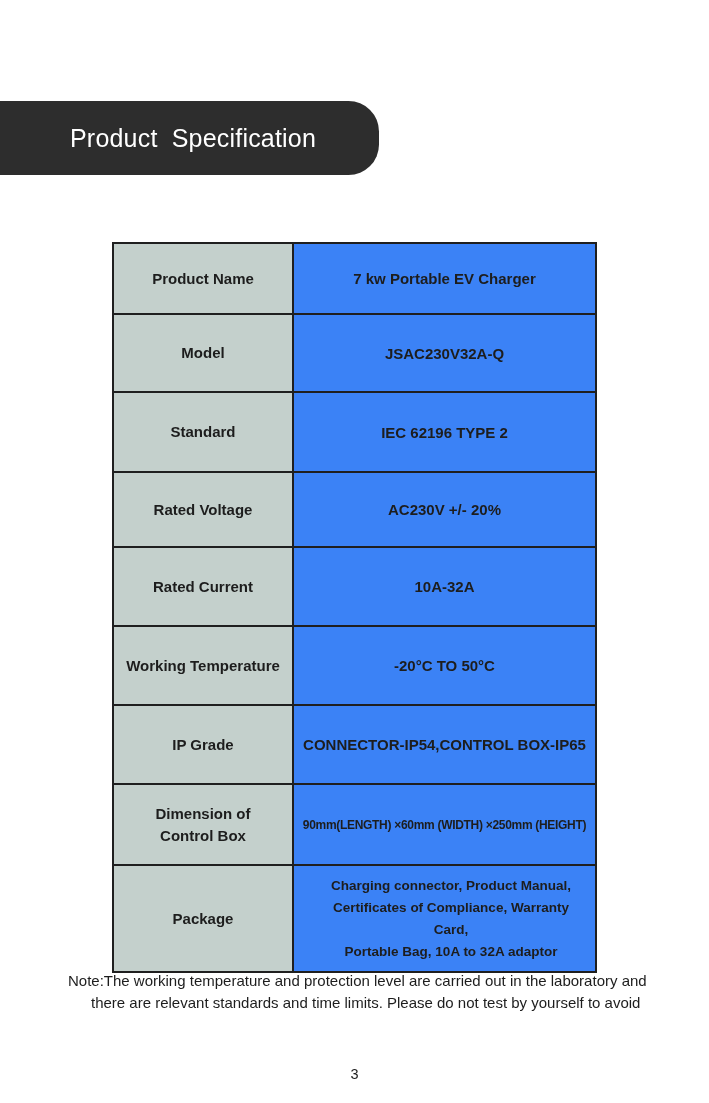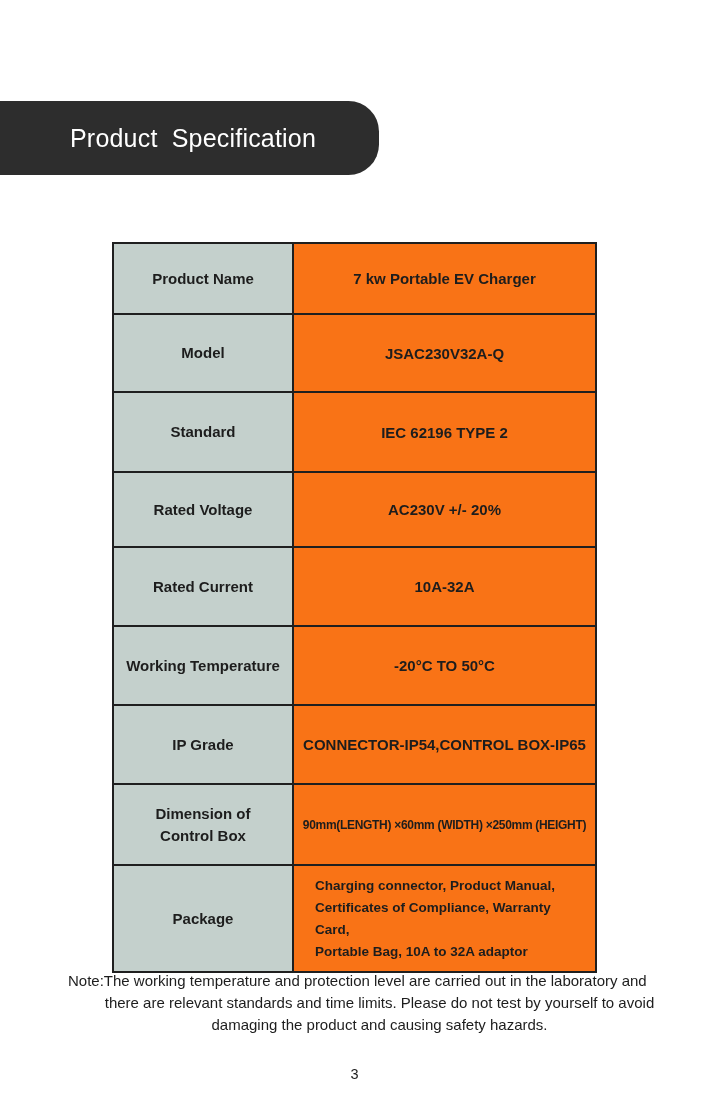--- a/index.html
+++ b/index.html
@@ -52,61 +52,61 @@
     vertical-align: middle;
     padding: 2px 6px;
     color: var(--text-color, #1d1d1d);
   }
   .spec-table td.label-cell {
     background: var(--label-cell-bg, #c4d0cc);
     width: 166px;
     white-space: pre-line;
     line-height: 1.45;
   }
-  .spec-table td.value-cell { background: #f97316; }
+  .spec-table td.value-cell { background: #3b82f6; }
 
   
   .spec-table tr:nth-child(1) td { height: 65px; }
   .spec-table tr:nth-child(2) td { height: 72px; }
   .spec-table tr:nth-child(3) td { height: 74px; }
   .spec-table tr:nth-child(4) td { height: 69px; }
   .spec-table tr:nth-child(5) td { height: 73px; }
   .spec-table tr:nth-child(6) td { height: 73px; }
   .spec-table tr:nth-child(7) td { height: 73px; }
   .spec-table tr:nth-child(8) td { height: 75px; }
   .spec-table tr:nth-child(9) td { height: 101px; }
 
   
   .spec-table tr:nth-child(8) td.value-cell {
     font-size: 12px;
     letter-spacing: -0.3px;
     white-space: nowrap;
     padding: 2px 3px;
   }
   .spec-table tr:nth-child(9) td.value-cell {
-    text-align: left;
+    text-align: center;
     padding-left: 21px;
     padding-right: 8px;
     font-size: 13.5px;
     line-height: 22px;
     white-space: pre-line;
   }
 
   
   .note {
     position: absolute;
     left: 68px;
     top: 970px;
     width: 600px;
     font-size: 15px;
     line-height: 22px;
     color: var(--text-color, #1d1d1d);
   }
   .note .note-line { white-space: nowrap; }
-  .note .note-line.indented { padding-left: 23px; text-align: center; }
+  .note .note-line.indented { padding-left: 23px; }
 
   
   .page-number {
     position: absolute;
     left: 0;
     top: 1066px;
     width: 709px;
     text-align: center;
     font-size: 14.5px;
     color: var(--text-color, #1d1d1d);
@@ -161,18 +161,17 @@
         <td class="value-cell">Charging connector, Product Manual,
 Certificates of Compliance, Warranty Card,
 Portable Bag,  10A to 32A adaptor</td>
       </tr>
     </tbody>
   </table>
 
   <div class="note">
     <div class="note-line">Note:The working temperature and protection level are carried out in the laboratory and</div>
     <div class="note-line indented">there are relevant standards and time limits. Please do not test by yourself to avoid</div>
-    <div class="note-line indented">damaging the product and causing safety hazards.</div>
   </div>
 
   <div class="page-number">3</div>
 
 </div>
 
 </body></html>

